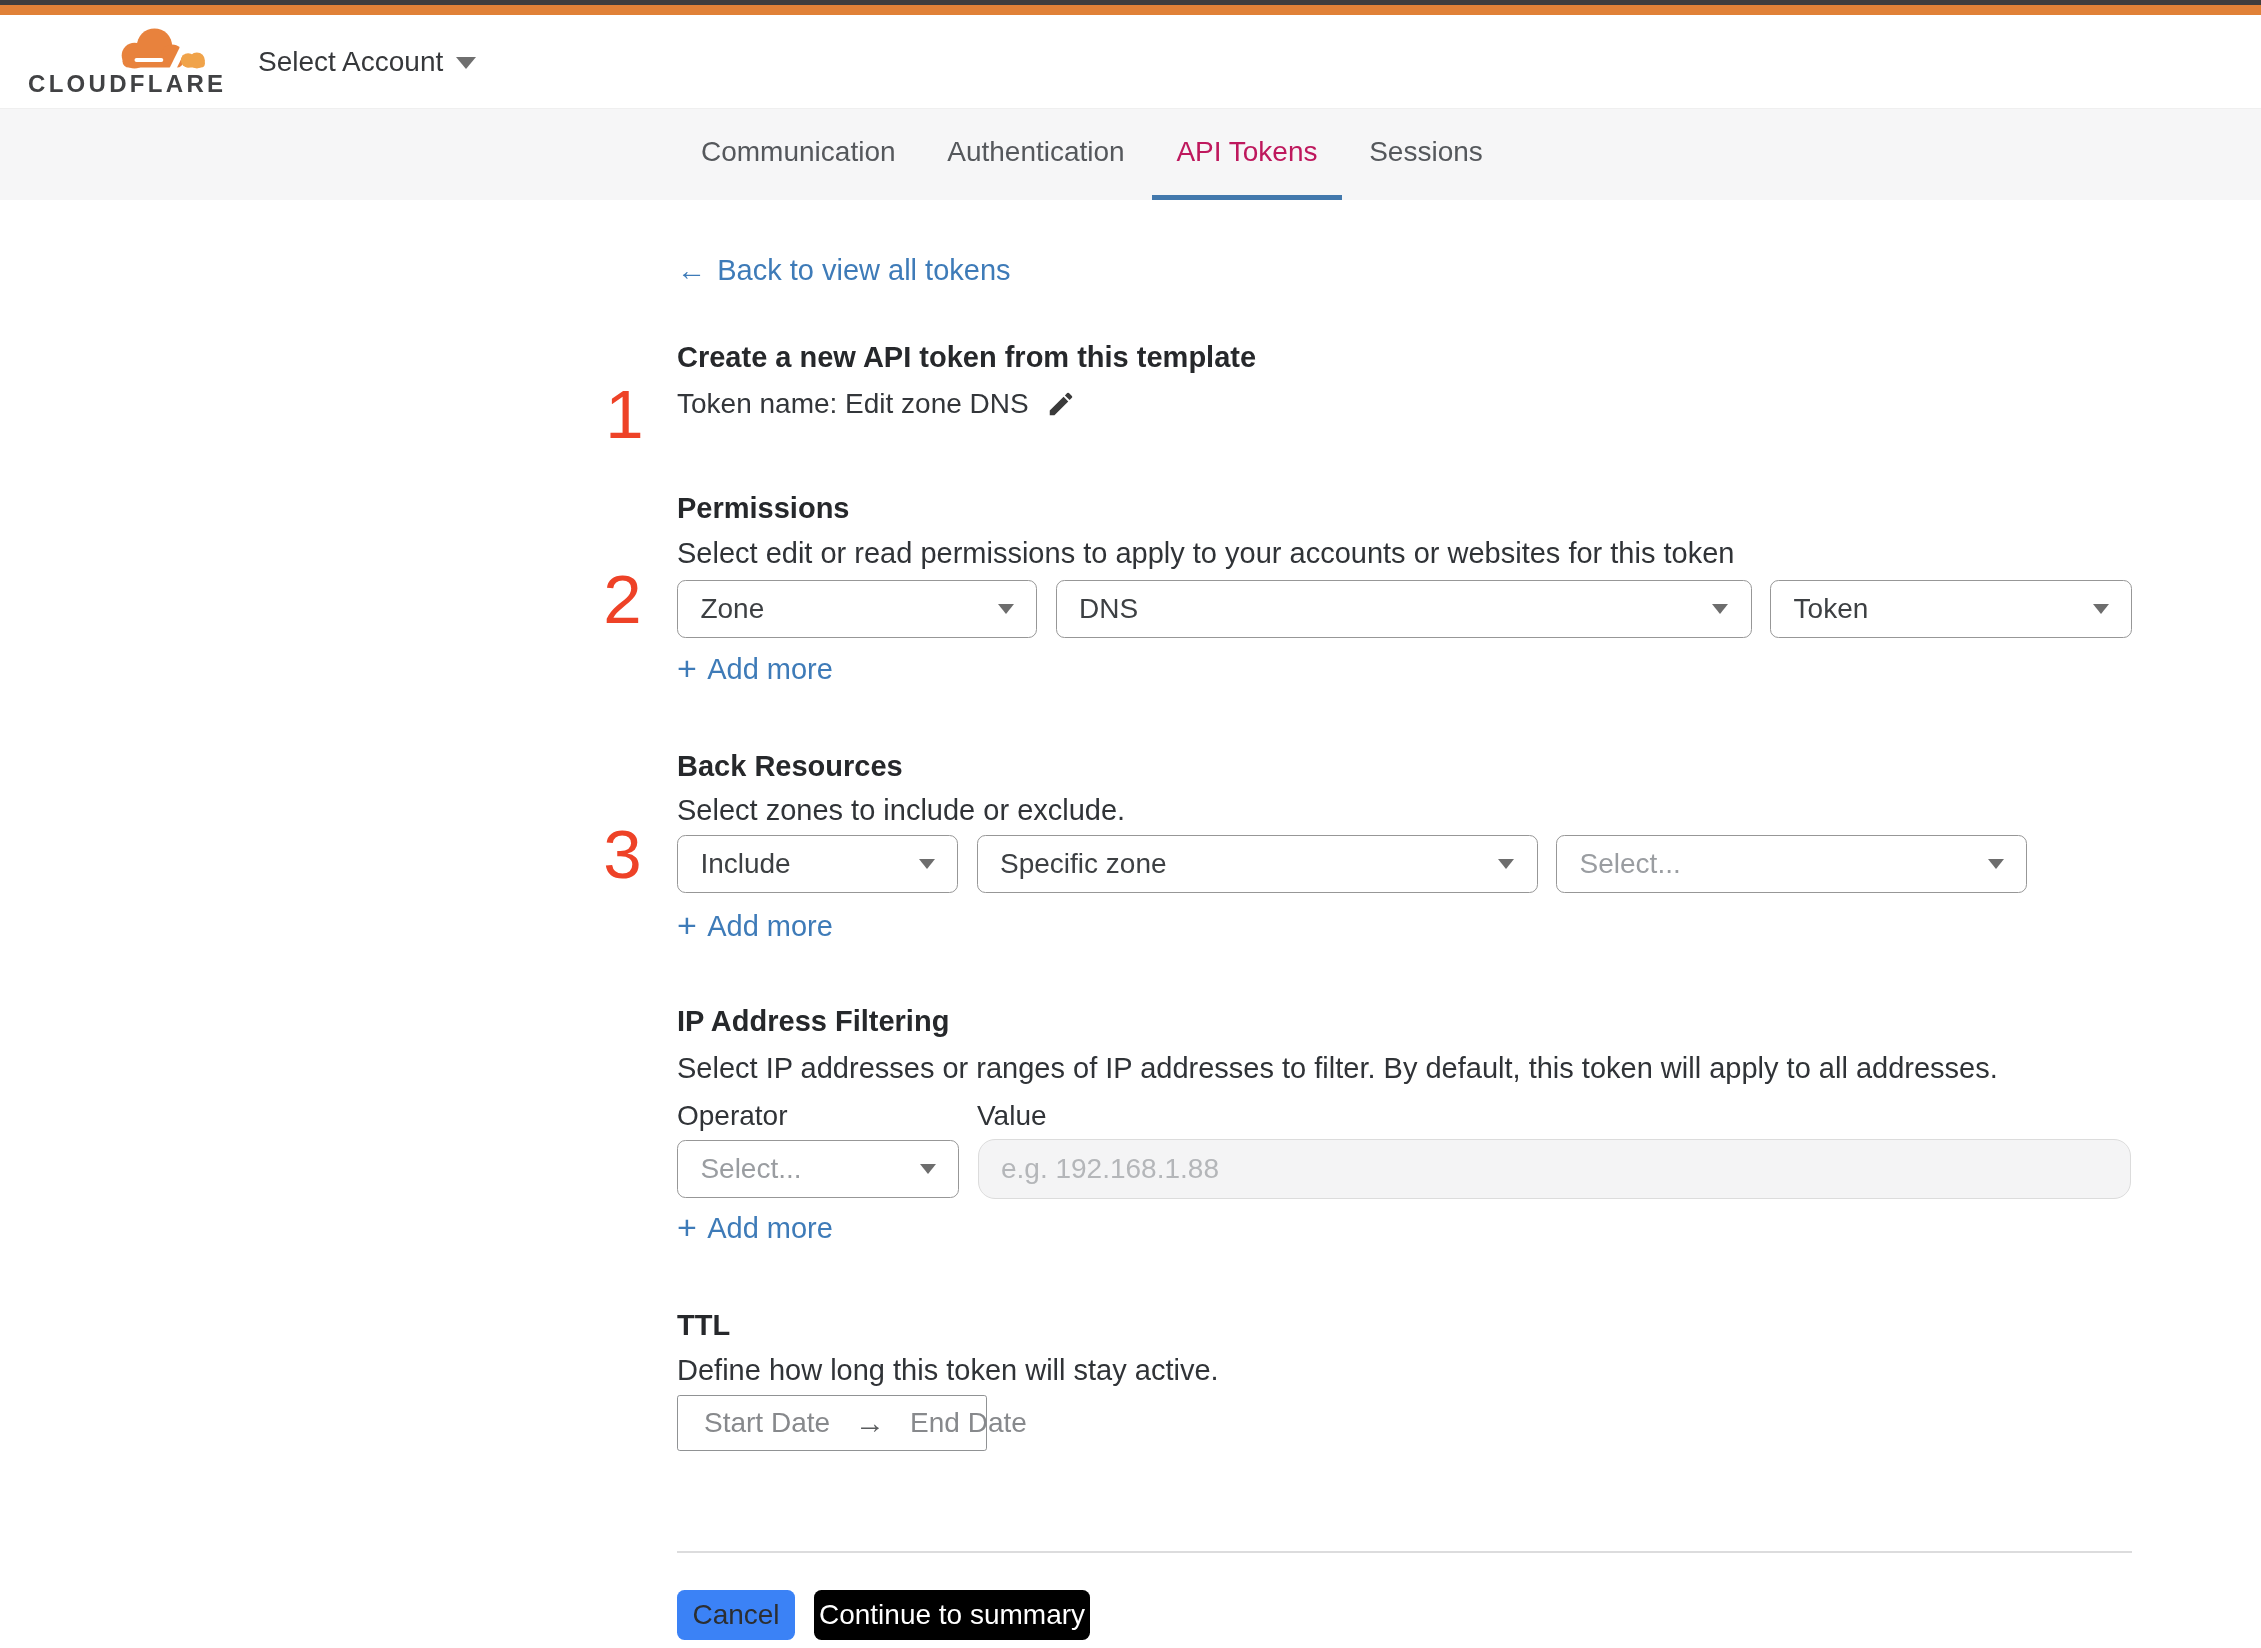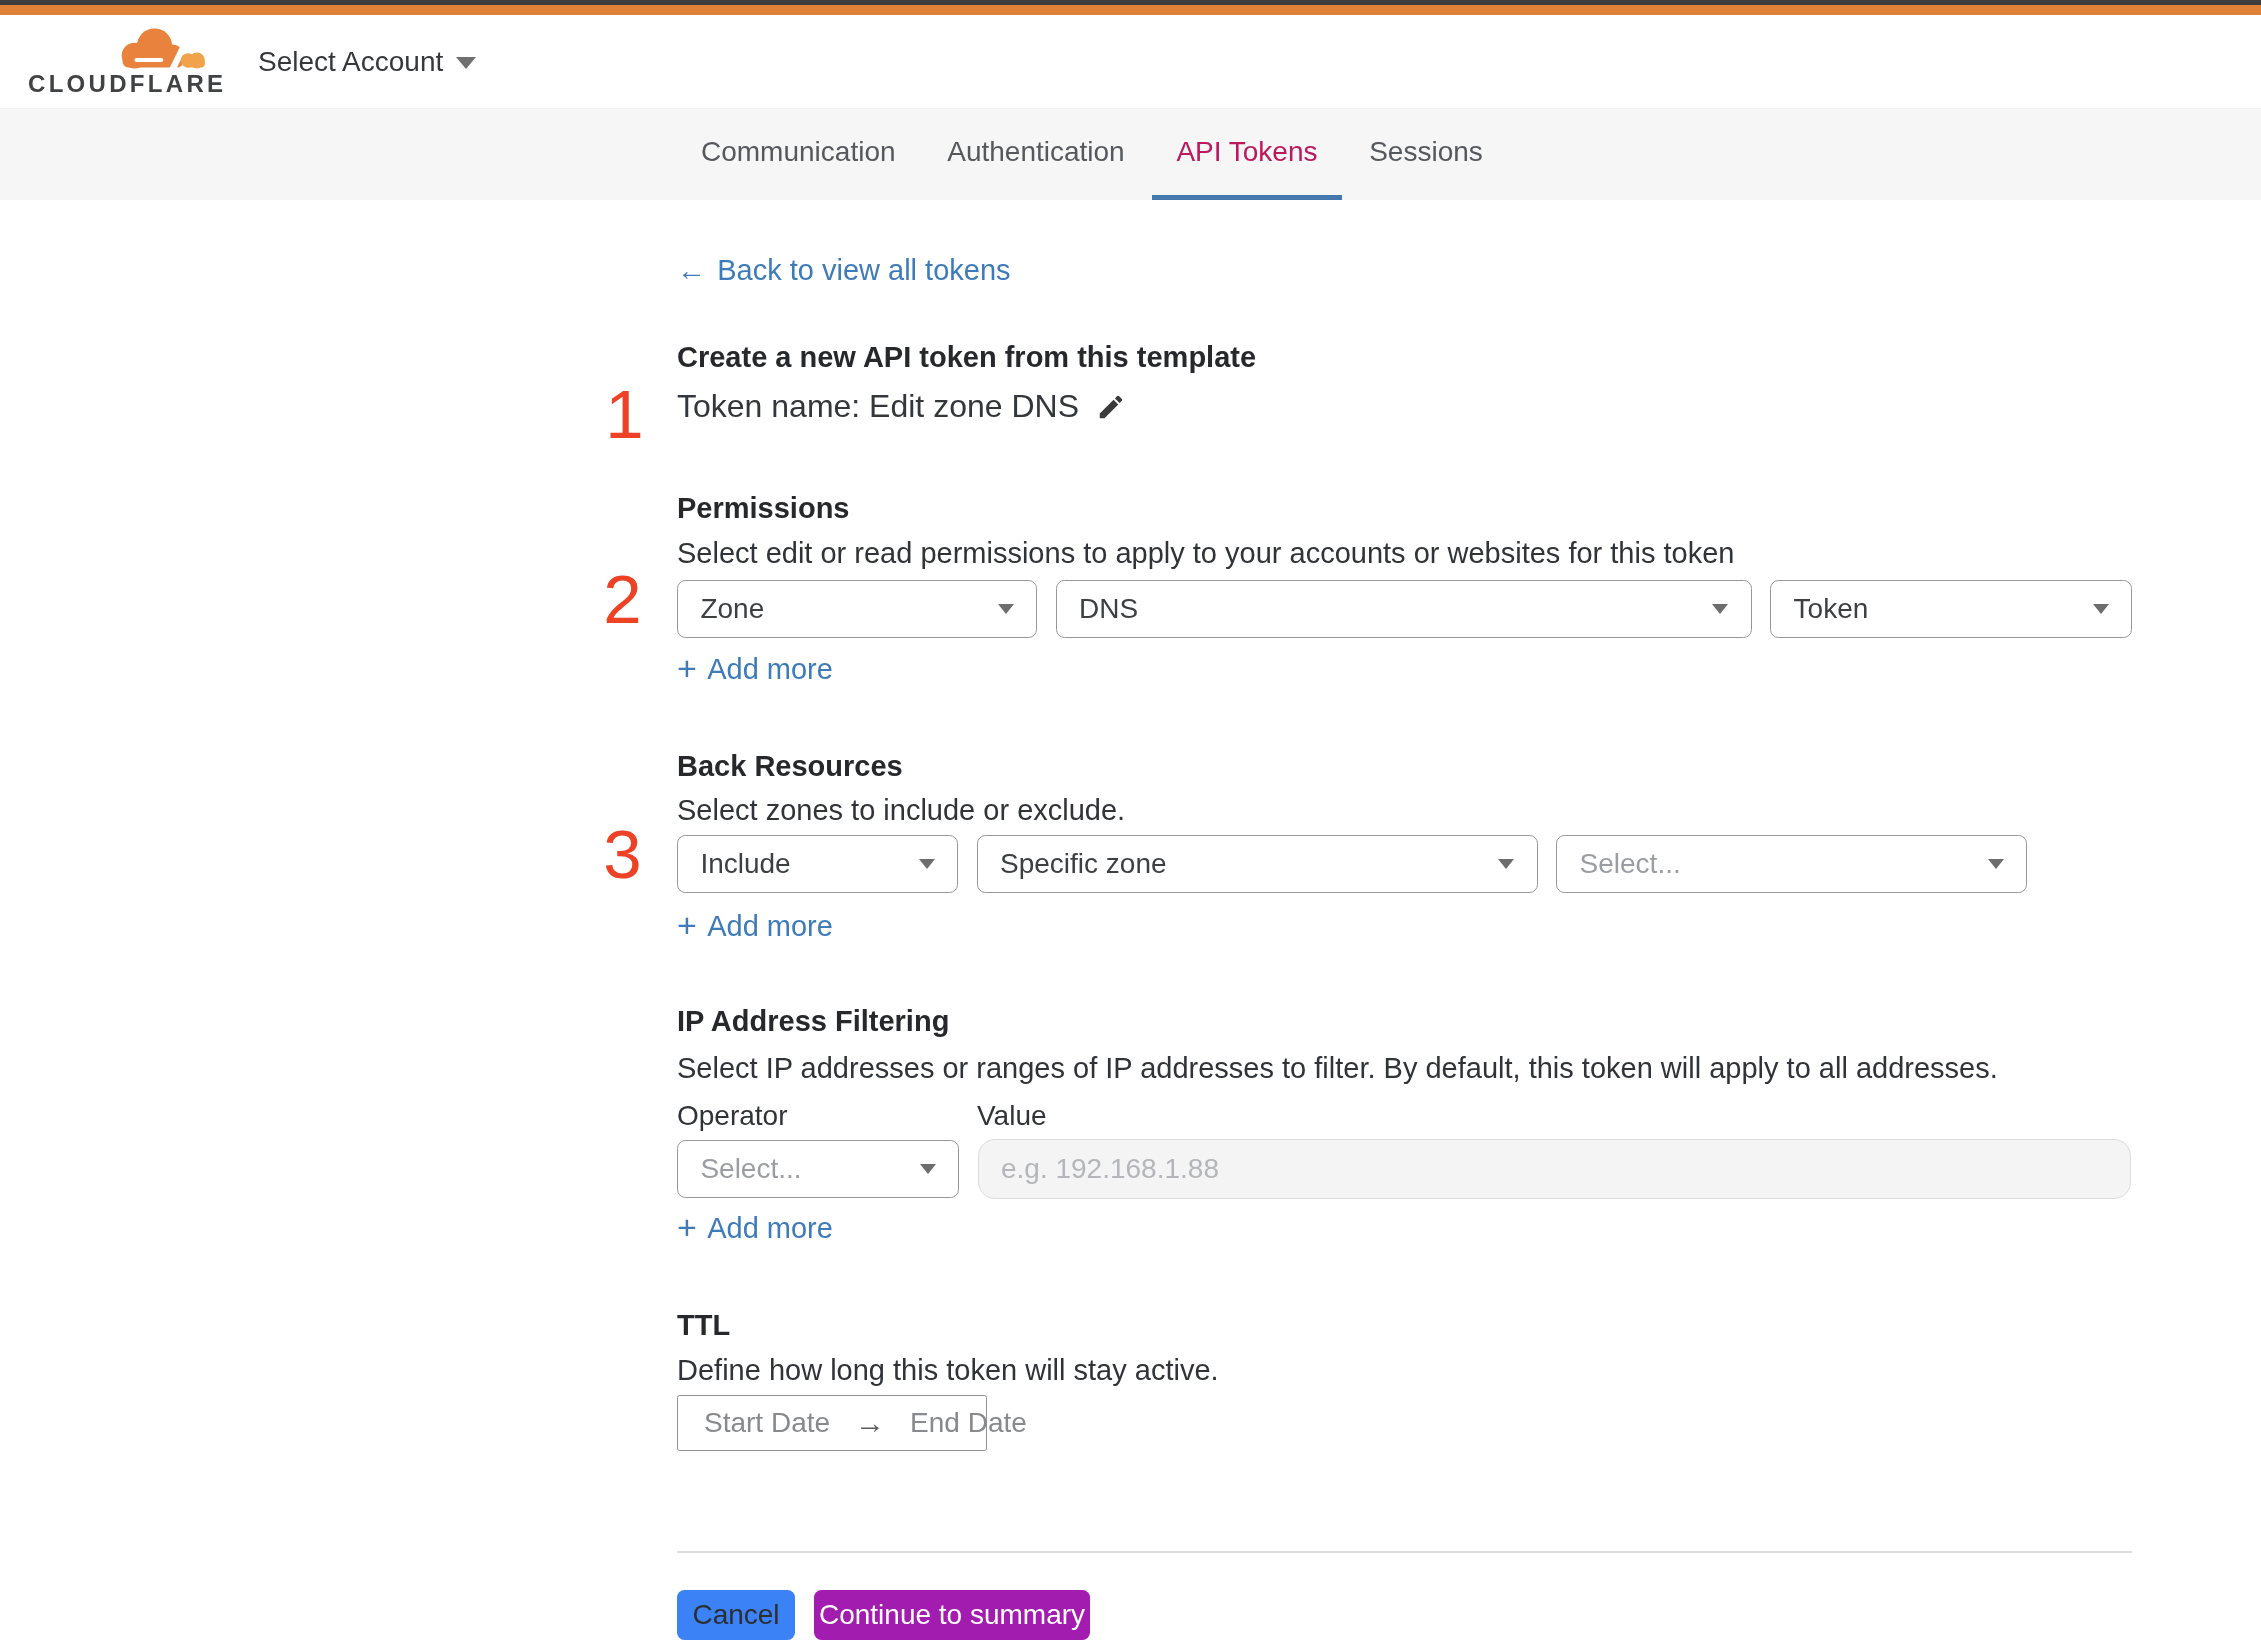--- a/index.html
+++ b/index.html
@@ -28,21 +28,21 @@
        border-bottom:5.6px solid transparent;box-sizing:border-box;cursor:pointer;white-space:nowrap;}
   .tab.active{color:#be185d;border-bottom-color:#4379ad;}
   .sec-title{position:absolute;left:677px;font-size:29px;font-weight:bold;color:#26282b;white-space:nowrap;}
   .sec-sub{position:absolute;left:677px;font-size:29px;color:#303337;white-space:nowrap;}
   .step{position:absolute;width:41px;text-align:center;font-size:69px;line-height:1;color:#ee4227;}
 
   .back-link{position:absolute;left:677px;top:254px;display:flex;align-items:center;gap:11.2px;
              font-size:29px;color:#3e7bb8;cursor:pointer;}
   .heading{position:absolute;left:677px;top:341px;font-size:29px;font-weight:bold;color:#26282b;}
   .token-row{position:absolute;left:677px;top:388px;display:flex;align-items:center;gap:17px;
-             font-size:32px;color:#33363a;}
+             font-size:28px;color:#33363a;}
   .pencil{width:30px;height:30px;cursor:pointer;}
 
   .row{position:absolute;left:677px;display:flex;gap:18.6px;align-items:center;}
   .select{position:relative;height:58px;border:1.9px solid #979797;border-radius:8.4px;background:#fff;
           display:flex;align-items:center;padding:0 56px 0 22.4px;font-size:28px;color:#3d4043;
           box-sizing:border-box;cursor:pointer;white-space:nowrap;}
   .select .tri{position:absolute;right:22.4px;top:50%;transform:translateY(-50%);width:0;height:0;
                border-left:8.4px solid transparent;border-right:8.4px solid transparent;border-top:10.3px solid #6d6d6d;}
   .select.ph span{color:#9a9da1;}
   .w-zone{width:360px}.w-dns{width:696px}.w-edit{width:362px}
@@ -62,21 +62,21 @@
   .datebox{position:absolute;left:677px;top:1395px;width:310px;height:56px;box-sizing:border-box;
            border:1.9px solid #909294;border-radius:2.8px;display:flex;align-items:center;gap:25px;
            padding:0 26px;font-size:28px;color:#87898c;cursor:pointer;white-space:nowrap;}
   .datebox .arr{color:#5a5c5e;font-size:30px;}
 
   .divider{position:absolute;left:677px;top:1551px;width:1455px;height:1.9px;background:#dcdcdd;}
 
   .btn{position:absolute;top:1590px;height:50px;border-radius:7.5px;display:flex;align-items:center;
        justify-content:center;font-size:28px;cursor:pointer;box-sizing:border-box;white-space:nowrap;}
   .btn-cancel{left:677px;width:118px;background:#3b82f6;color:#2c2e31;}
-  .btn-continue{left:814px;width:276px;background:#a21caf;color:#ffffff;}
+  .btn-continue{left:814px;width:276px;background:#000000;color:#ffffff;}
 </style>
 </head>
 <body>
 
 <div class="page">
 
   <div class="bar-dark"></div>
   <div class="bar-orange"></div>
 
   <div class="header">

